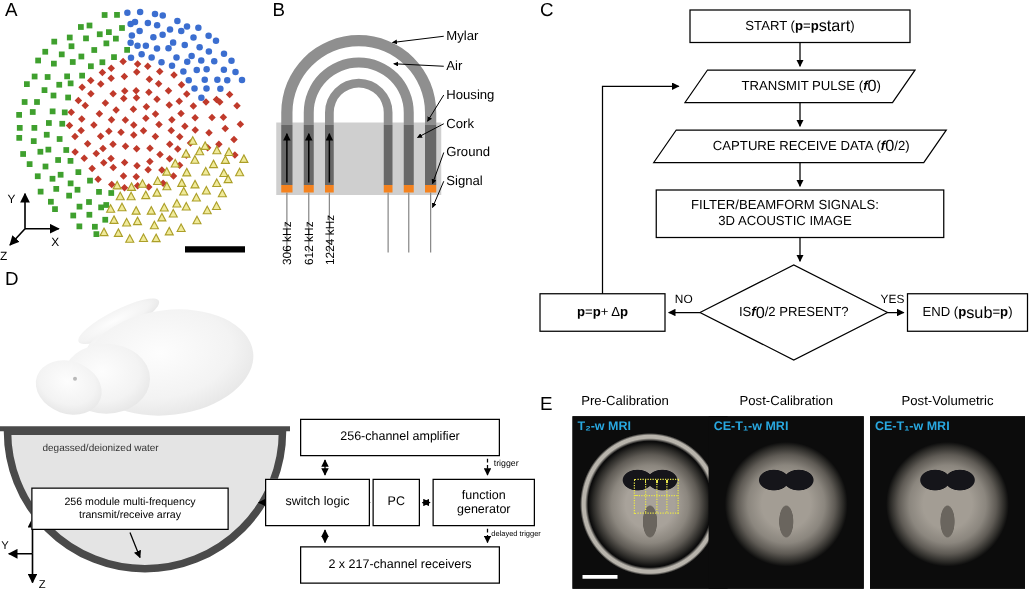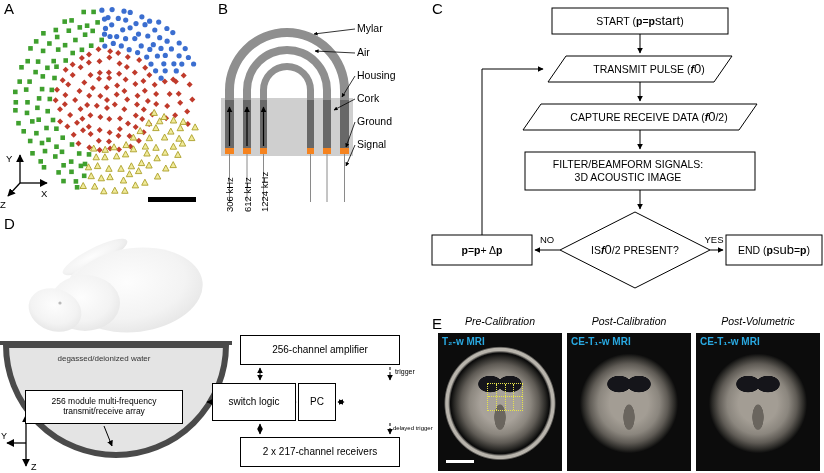--- a/index.html
+++ b/index.html
@@ -10,34 +10,34 @@
   
   .fc{position:absolute;display:flex;align-items:center;justify-content:center;
       text-align:center;font-size:10.5px;line-height:1.2;}
   .fc sub{font-size:13px;}
   
   .dbox{position:absolute;border:1px solid #000;background:#fff;display:flex;
         align-items:center;justify-content:center;text-align:center;
         font-size:10px;line-height:1.15;padding:11px;box-sizing:border-box;}
   .dlab{position:absolute;line-height:1;white-space:nowrap;}
   
-  .ehead{position:absolute;top:0;width:124px;text-align:center;font-size:10.5px;font-style:italic;}
+  .ehead{position:absolute;top:0;width:124px;text-align:center;font-size:10.5px;}
   .mri{position:absolute;top:18px;width:124px;height:138px;background:
     radial-gradient(ellipse 16% 10% at 42% 37%, #15151a 0 58%, rgba(0,0,0,0) 62%),
     radial-gradient(ellipse 16% 10% at 58% 37%, #15151a 0 58%, rgba(0,0,0,0) 62%),
     radial-gradient(ellipse 8% 16% at 50% 61%, #6a655e 0 55%, rgba(0,0,0,0) 60%),
     radial-gradient(ellipse 45% 41% at 50% 51%, #a39d94 0 35%, #8b867e 55%, #5f5b55 70%, #2a2926 82%, #0c0c0c 88%),
     #0b0b0b;}
   .mri-t2{background:
     radial-gradient(ellipse 16% 10% at 42% 37%, #15151a 0 58%, rgba(0,0,0,0) 62%),
     radial-gradient(ellipse 16% 10% at 58% 37%, #15151a 0 58%, rgba(0,0,0,0) 62%),
     radial-gradient(ellipse 8% 16% at 50% 61%, #6a655e 0 55%, rgba(0,0,0,0) 60%),
     radial-gradient(ellipse 47% 43% at 50% 51%, rgba(0,0,0,0) 0 85%, #b8b4ac 89% 93%, rgba(0,0,0,0) 96%),
     radial-gradient(ellipse 45% 41% at 50% 51%, #a8a29a 0 35%, #8b867e 55%, #5f5b55 70%, #2a2926 82%, #0c0c0c 88%),
-    #0b0b0b;}
+    #0b0b0b; margin-left: 20px;}
   .mri-ov{position:absolute;left:4px;top:3px;font-size:10px;font-weight:bold;}
   .target{position:absolute;left:49px;top:50px;width:34px;height:26px;border:1px dotted #e8e54a;}
   .target i{position:absolute;top:0;bottom:0;border-left:1px dotted #e8e54a;}
   .target b{position:absolute;left:0;right:0;top:12px;border-top:1px dotted #e8e54a;}
   .escale{position:absolute;left:8px;bottom:8px;width:28px;height:3px;background:#fff;}
 </style>
 </head>
 <body>
 
 <div id="stage">
@@ -514,25 +514,26 @@
 
       <g stroke="#000" stroke-width="1.3">
         <line x1="26" y1="228" x2="26" y2="200" marker-end="url(#arD)"></line>
         <line x1="26" y1="228" x2="7" y2="228" marker-end="url(#arD)"></line>
         <line x1="26" y1="228" x2="26" y2="251" marker-end="url(#arD)"></line>
       </g>
       <text x="31" y="205" font-size="9">X</text>
       <text x="1" y="224" font-size="9">Y</text>
       <text x="31" y="255" font-size="9">Z</text>
     </svg>
-    <div class="dlab" style="left:34px;top:140px;width:140px;font-size:8px;text-align:center;color:#333">degassed/deionized water</div>
+    <div class="dlab" style="left:34px;top:140px;width:140px;font-size:8px;color:#333">degassed/deionized water</div>
     <div class="dbox" style="left:25px;top:175px;width:158px;height:34px;font-size:8.5px">256 module multi-frequency transmit/receive array</div>
     <div class="dbox" style="left:240px;top:120px;width:160px;height:30px">256-channel amplifier</div>
     <div class="dbox" style="left:212px;top:168px;width:84px;height:38px">switch logic</div>
     <div class="dbox" style="left:298px;top:168px;width:38px;height:38px">PC</div>
+    <div class="dbox" style="left:346px;top:168px;width:82px;height:38px">function generator</div>
     <div class="dbox" style="left:240px;top:222px;width:160px;height:30px">2 x 217-channel receivers</div>
     <div class="dlab" style="left:395px;top:153px;font-size:7px">trigger</div>
     <div class="dlab" style="left:393px;top:210px;font-size:6px">delayed trigger</div>
   </section>
 
   <section class="panel" style="left:430px;top:315px;width:394px;height:158px">
     <span class="plabel" style="left:2px;top:0">E</span>
     <div class="ehead" style="left:8px">Pre-Calibration</div>
     <div class="ehead" style="left:137px">Post-Calibration</div>
     <div class="ehead" style="left:266px">Post-Volumetric</div>

